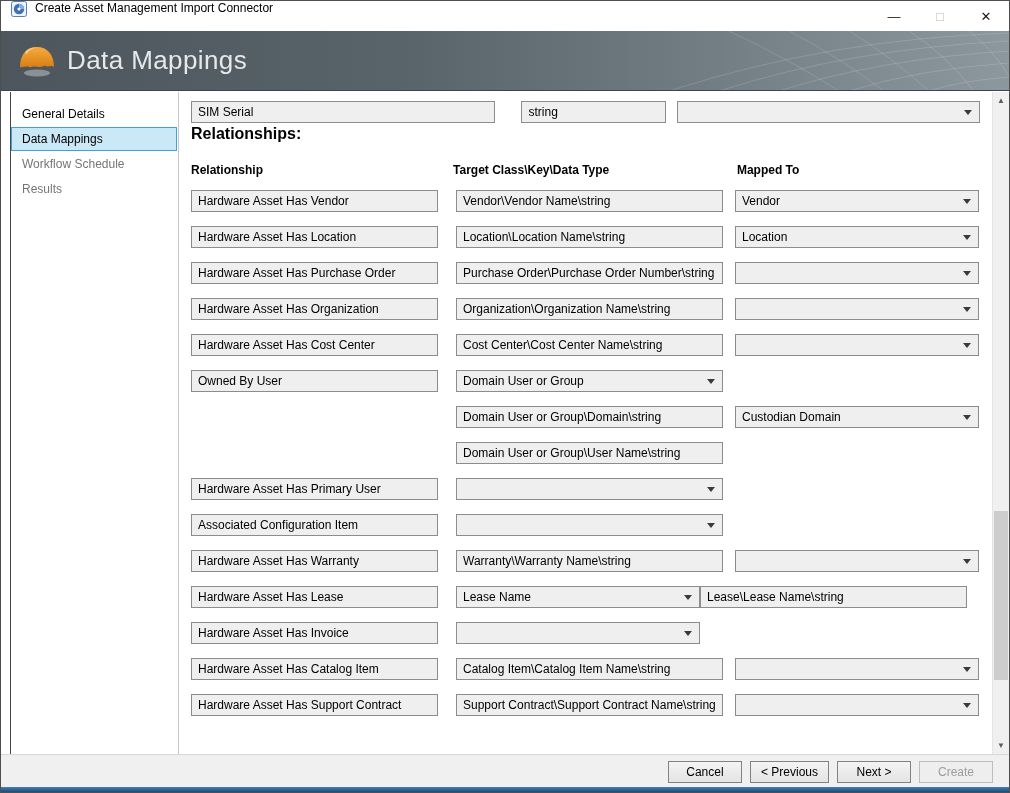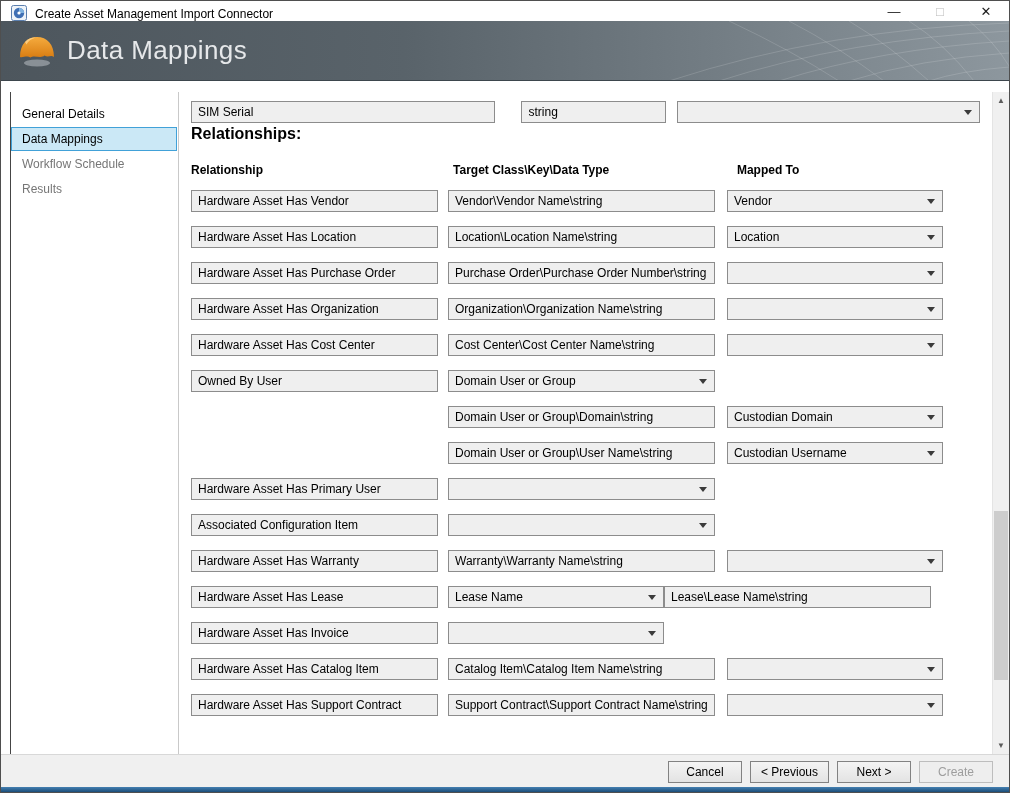--- a/index.html
+++ b/index.html
@@ -3,21 +3,21 @@
 <meta charset="utf-8">
 <style>
   * { margin:0; padding:0; box-sizing:border-box; }
   html,body { width:100%; height:100%; overflow:hidden; }
   body { font-family:"Liberation Sans", sans-serif; background:#9aa0a6; }
 
   .window { position:relative; width:1010px; height:793px; background:#fff;
             border:1px solid #4f4f4f; overflow:hidden; }
 
   
-  .titlebar { height:20px; display:flex; align-items:flex-end; background:#fff; padding-left:10px; }
+  .titlebar { height:30px; display:flex; align-items:flex-start; background:#fff; padding-left:10px; }
   .app-icon { width:16px; height:16px; margin-right:8px; flex:0 0 auto; }
   .window-title { font-size:12px; color:#000; white-space:nowrap; }
   .win-controls { margin-left:auto; display:flex; height:100%; }
   .win-btn { width:46px; height:100%; display:flex; align-items:center; justify-content:center;
              font-size:13px; color:#1a1a1a; cursor:default; }
   .win-btn.max { color:#b9b9b9; }
 
   
   .banner { position:relative; height:60px; overflow:hidden;
             background:linear-gradient(90deg,#4d565d 0%, #59636a 40%, #747e85 72%, #8d979e 100%);
@@ -52,23 +52,23 @@
   .w-map-top { width:305px; }
 
   .section-label { margin-top:2px; font-size:16px; font-weight:bold; color:#000; }
   .grid-headers { display:flex; margin-top:20px; font-size:12px; font-weight:bold; color:#000;gap:6px; }
   .gh1 { width:247px; margin-right:10px; }
   .gh2 { width:267px; margin-right:12px; }
   .gh3 { width:244px; }
 
   .rows { margin-top:13px; }
   .map-row { display:flex; margin-bottom:14px; }
-  .cell.rel    { width:247px; margin-right:10px; }
+  .cell.rel    { width:247px; margin-right:18px; }
   .cell.target { width:267px; margin-right:12px; }
-  .cell.mapped { width:216px; }
+  .cell.mapped { width:244px; }
   .cell > .tb, .cell > .combo { width:100%; }
 
   
   .vscroll { width:17px; flex:0 0 auto; background:#f0f0f0; border-left:1px solid #e4e4e4;
              display:flex; flex-direction:column; }
   .sbtn { height:17px; display:flex; align-items:center; justify-content:center;
           font-size:8px; color:#5c5c5c; }
   .strack { flex:1 1 auto; position:relative; }
   .sthumb { position:absolute; left:1px; right:1px; top:64%; height:27%; background:#cdcdcd; }
 
@@ -236,23 +236,20 @@
             </div>
             <div class="cell mapped">
               <div class="combo"><span>Custodian Domain</span><span class="arrow"></span></div>
             </div>
           </div>
           <div class="map-row">
             <div class="cell rel"></div>
             <div class="cell target">
               <div class="tb">Domain User or Group\User Name\string</div>
             </div>
-            <div class="cell mapped">
-              <div class="combo"><span>Custodian Username</span><span class="arrow"></span></div>
-            </div>
           </div>
           <div class="map-row">
             <div class="cell rel">
               <div class="tb">Hardware Asset Has Primary User</div>
             </div>
             <div class="cell target">
               <div class="combo"><span></span><span class="arrow"></span></div>
             </div>
             <div class="cell mapped"></div>
           </div>

